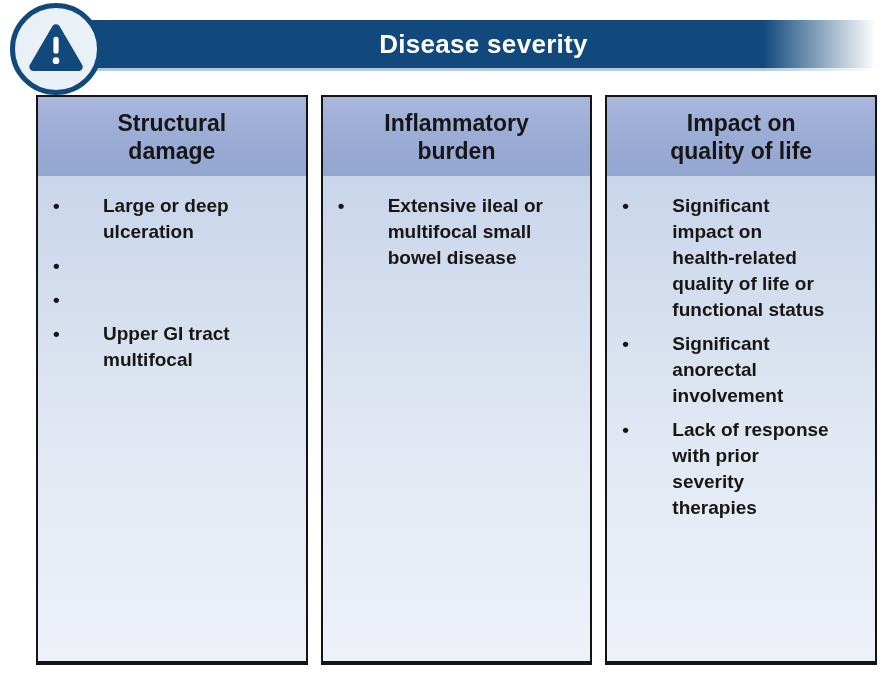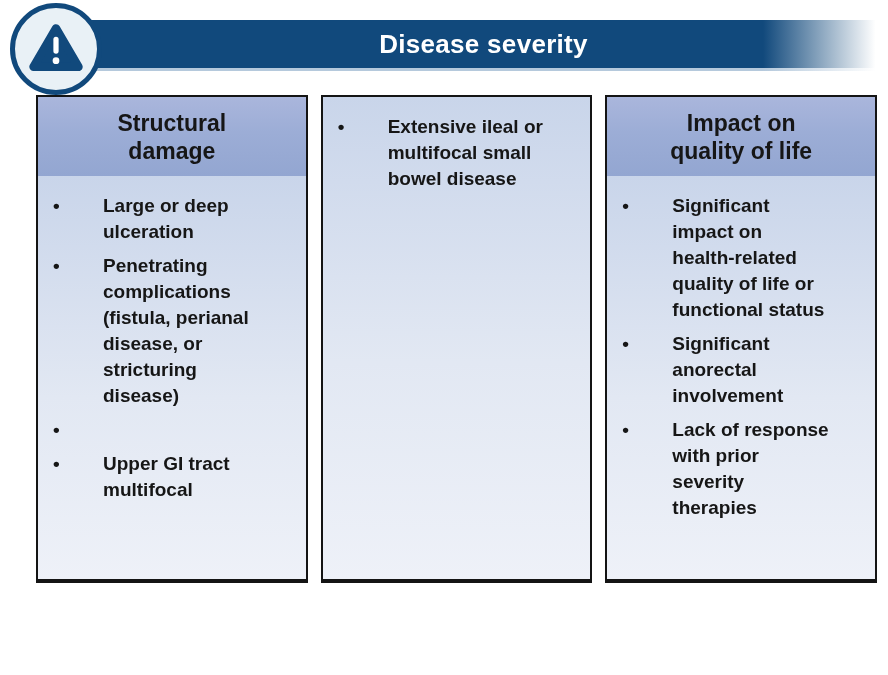--- a/index.html
+++ b/index.html
@@ -30,21 +30,21 @@
   .warning-badge {
     position:absolute; left:10px; top:3px; width:92px; height:92px;
     background:#e9f1f6; border:5px solid #11497c; border-radius:50%;
     display:flex; align-items:center; justify-content:center;
     z-index:2;
   }
   .warning-badge svg { display:block; }
 
   
   .columns {
-    position:absolute; left:36px; top:95px; width:841px; height:488px;
+    position:absolute; left:36px; top:95px; width:841px; height:570px;
     display:flex; gap:13px;
   }
   .column {
     flex:1 1 0;
     border:2px solid #141414;
     border-bottom-width:4px;
     display:flex; flex-direction:column;
     background:#eef1f8;
   }
   .column-header {
@@ -93,40 +93,36 @@
 damage</div>
     <div class="column-body">
       <ul class="bullet-list">
         <li class="bullet-item">
           <span class="bullet-marker">•</span>
           <span class="bullet-text">Large or deep
 ulceration</span>
         </li>
         <li class="bullet-item">
           <span class="bullet-marker">•</span>
-          <span class="bullet-text">Penetrating
-complications
-(fistula, perianal
-disease, or
-stricturing
-disease)</span>
         </li>
         <li class="bullet-item">
           <span class="bullet-marker">•</span>
         </li>
         <li class="bullet-item">
           <span class="bullet-marker">•</span>
           <span class="bullet-text">Upper GI tract
 multifocal</span>
         </li>
       </ul>
     </div>
   </div>
 
   <div class="column">
+    <div class="column-header">Inflammatory
+burden</div>
     <div class="column-body">
       <ul class="bullet-list">
         <li class="bullet-item">
           <span class="bullet-marker">•</span>
           <span class="bullet-text">Extensive ileal or
 multifocal small
 bowel disease</span>
         </li>
       </ul>
     </div>

